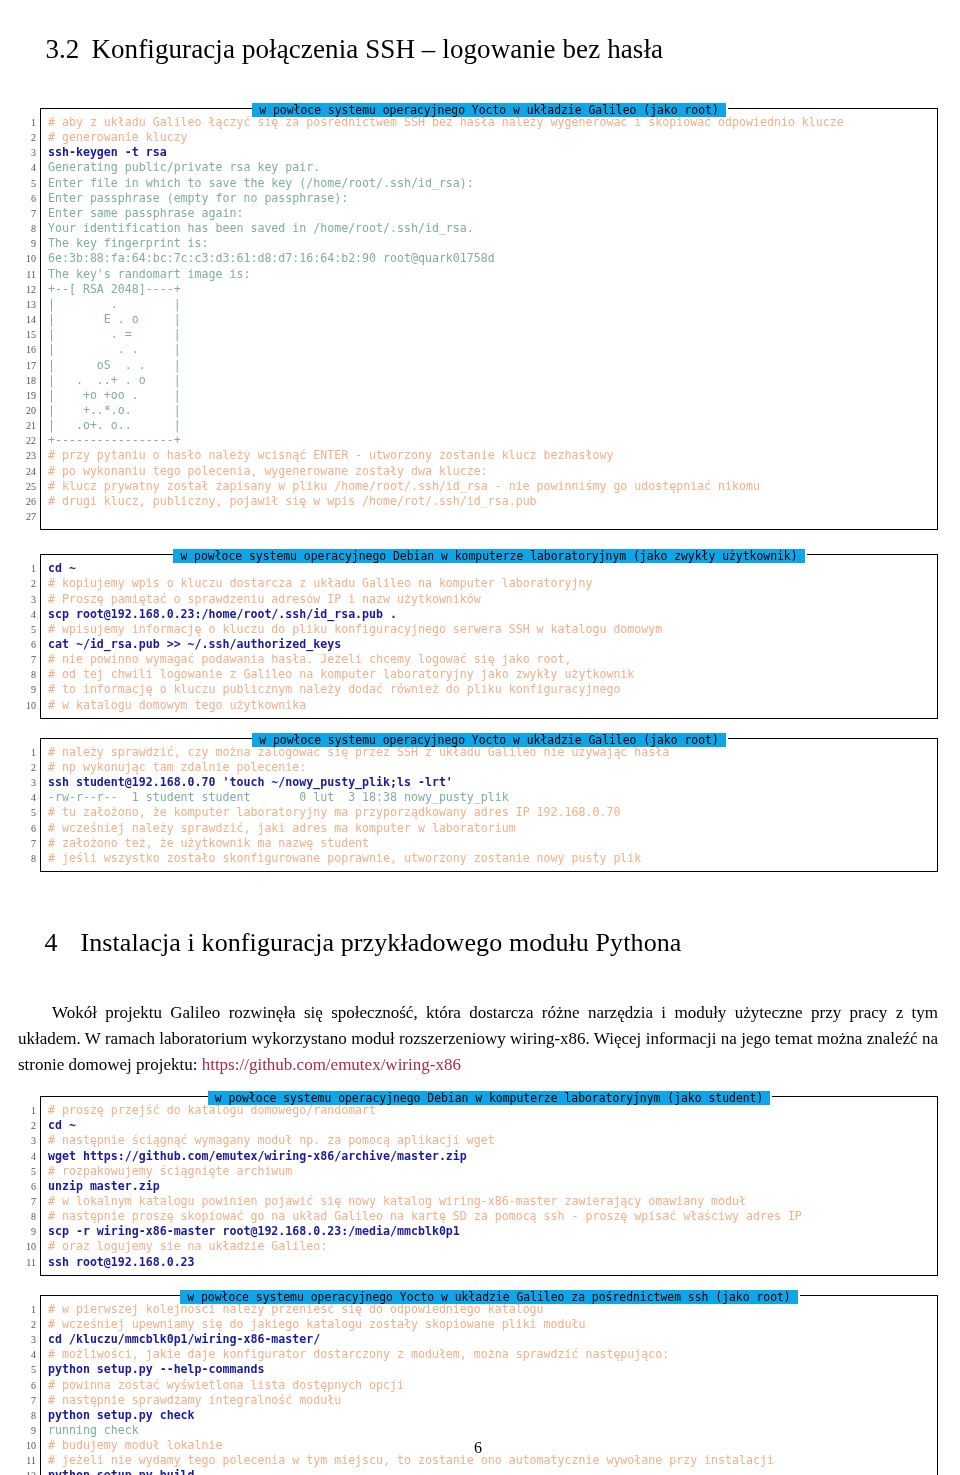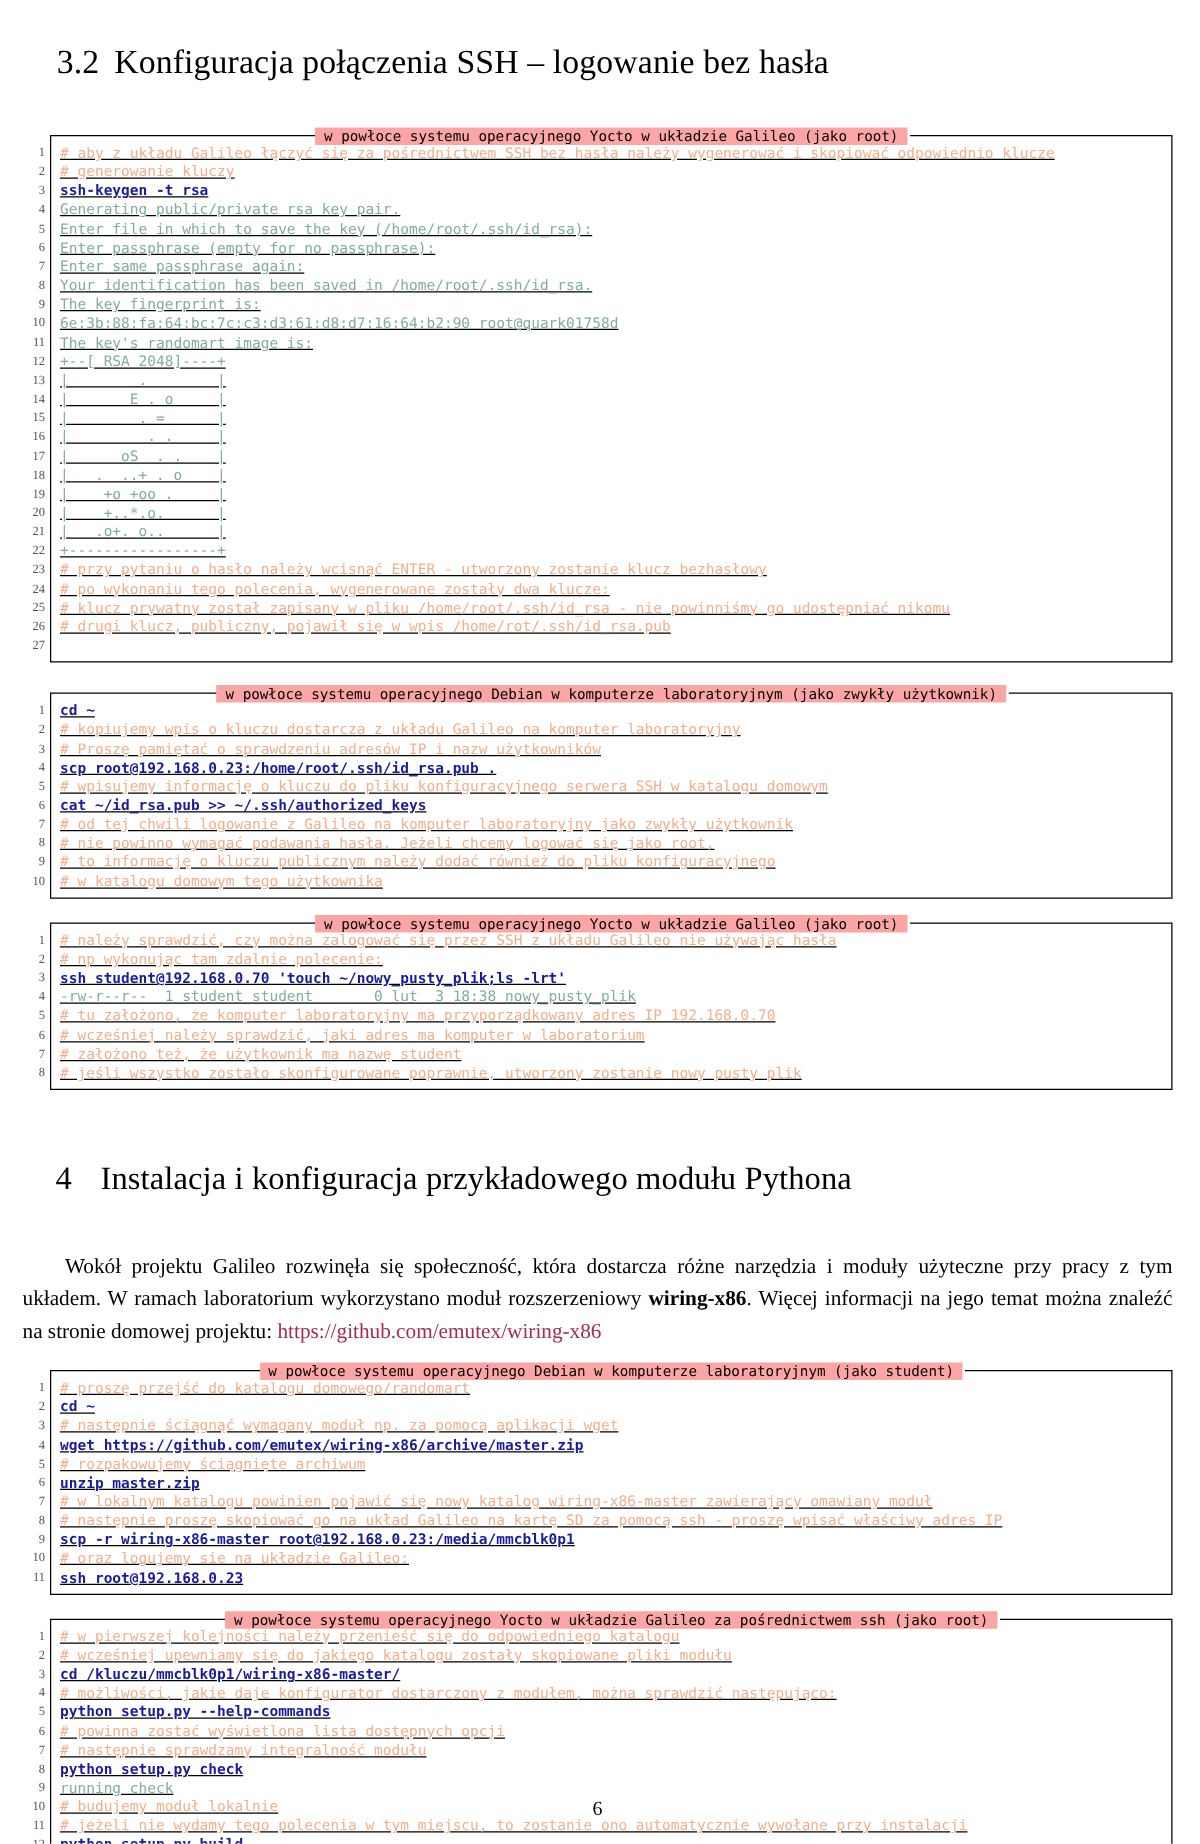--- a/index.html
+++ b/index.html
@@ -51,41 +51,41 @@
   
   p.body-par {
     font-size: 17px;
     line-height: 26px;
     margin: 0;
     padding: 2px 0 10px 0;
     text-align: justify;
     text-indent: 34px;
     hyphens: none;
   }
-  p.body-par b { font-weight: bold; }
+  p.body-par b { font-weight: normal; }
   .url { color: #a32c4e; }
 
   
   .listing {
     position: relative;
     margin: 0 0 0 0;
     padding: 0;
   }
   .listing-caption {
     position: relative;
     height: 17px;
     margin-left: 22px;
     margin-bottom: -9px;
     z-index: 3;
     text-align: center;
     pointer-events: none;
   }
   .listing-caption .cap-text {
     display: inline-block;
-    background: #fca5a5;
+    background: #0ea5e9;
     padding: 0 7px;
     font-family: "DejaVu Sans Mono", "Liberation Mono", monospace;
     font-size: 11.4px;
     line-height: 14px;
     color: #000000;
     white-space: pre;
     position: relative;
     top: 0px;
   }
   .listing-body {
@@ -108,21 +108,20 @@
     line-height: 15.15px;
     color: #555555;
   }
   .frame {
     flex: 1 1 auto;
     border: 1.6px solid #000000;
     box-sizing: border-box;
     padding: 6px 15px 5px 7px;
     background: #ffffff;
     overflow: hidden;
-    text-decoration: underline;
   }
   .frame .cl {
     display: block;
     font-family: "DejaVu Sans Mono", "Liberation Mono", monospace;
     font-size: 11.6px;
     line-height: 15.15px;
     white-space: pre;
     letter-spacing: 0px;
   }
   .cl.cmt { color: #f0b08a; }
@@ -237,22 +236,22 @@
             <span class="ln">9</span>
             <span class="ln">10</span>
           </div>
           <div class="frame has-cap">
             <span class="cl cmd">cd ~</span>
             <span class="cl cmt"># kopiujemy wpis o kluczu dostarcza z układu Galileo na komputer laboratoryjny</span>
             <span class="cl cmt"># Proszę pamiętać o sprawdzeniu adresów IP i nazw użytkowników</span>
             <span class="cl cmd">scp root@192.168.0.23:/home/root/.ssh/id_rsa.pub .</span>
             <span class="cl cmt"># wpisujemy informację o kluczu do pliku konfiguracyjnego serwera SSH w katalogu domowym</span>
             <span class="cl cmd">cat ~/id_rsa.pub &gt;&gt; ~/.ssh/authorized_keys</span>
+            <span class="cl cmt"># nie powinno wymagać podawania hasła. Jeżeli chcemy logować się jako root,</span>
             <span class="cl cmt"># od tej chwili logowanie z Galileo na komputer laboratoryjny jako zwykły użytkownik</span>
-            <span class="cl cmt"># nie powinno wymagać podawania hasła. Jeżeli chcemy logować się jako root,</span>
             <span class="cl cmt"># to informację o kluczu publicznym należy dodać również do pliku konfiguracyjnego</span>
             <span class="cl cmt"># w katalogu domowym tego użytkownika</span>
           </div>
         </div>
         <div style="position: absolute; background: rgb(255, 255, 255); height: 4px; z-index: 2; left: 157.391px; width: 631.203px; top: 7px;"></div>
       </div>
     </div>
   <div class="gap-sm"></div>
 
   <div id="listing-3-host">

